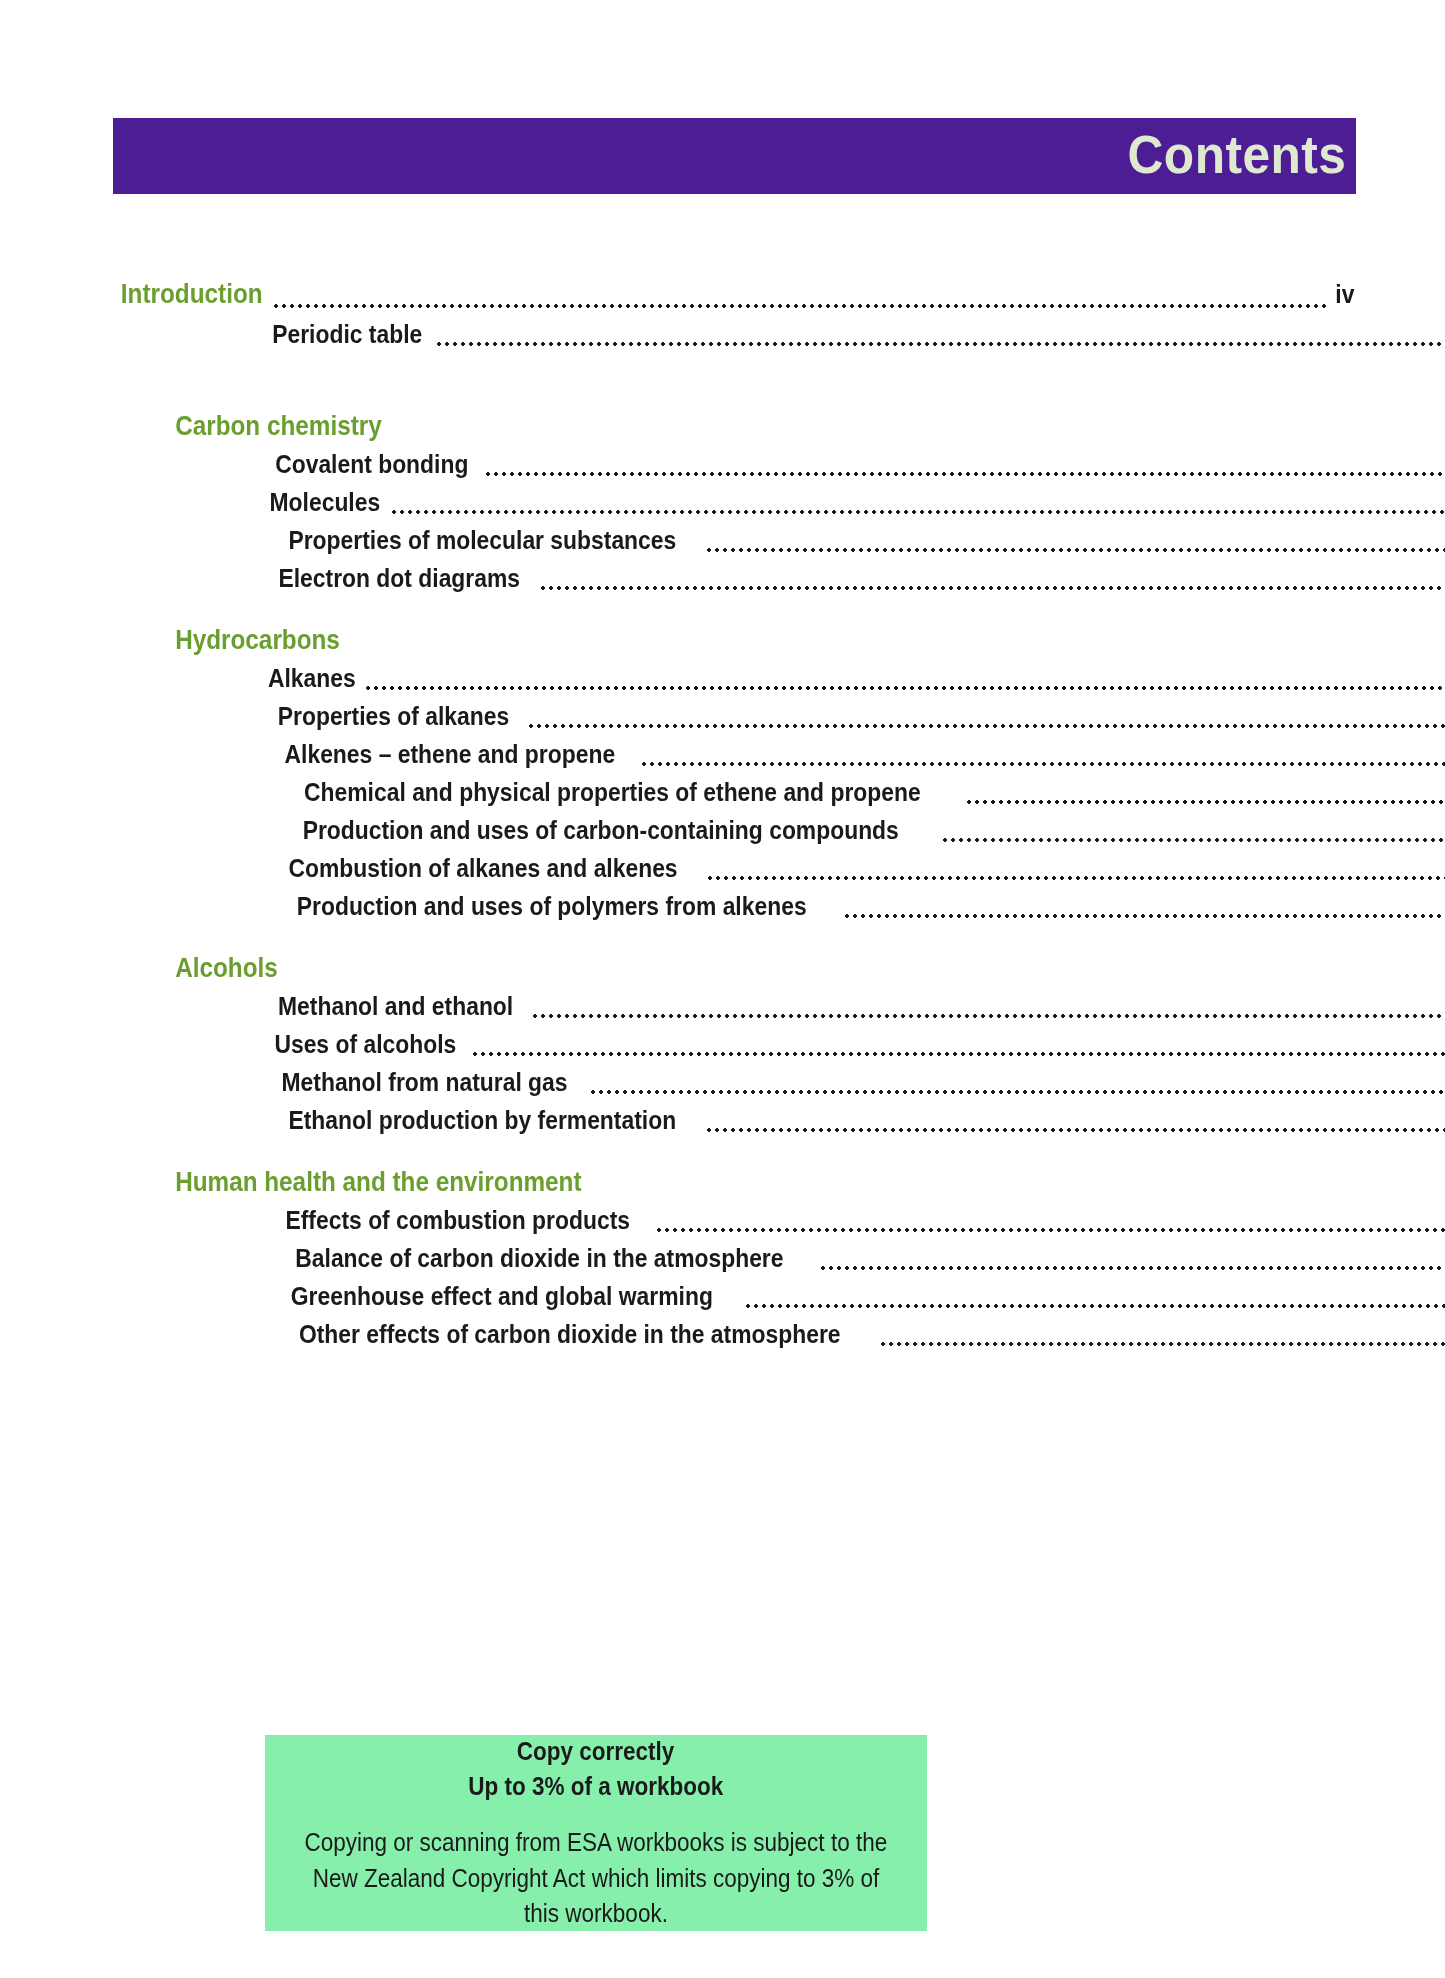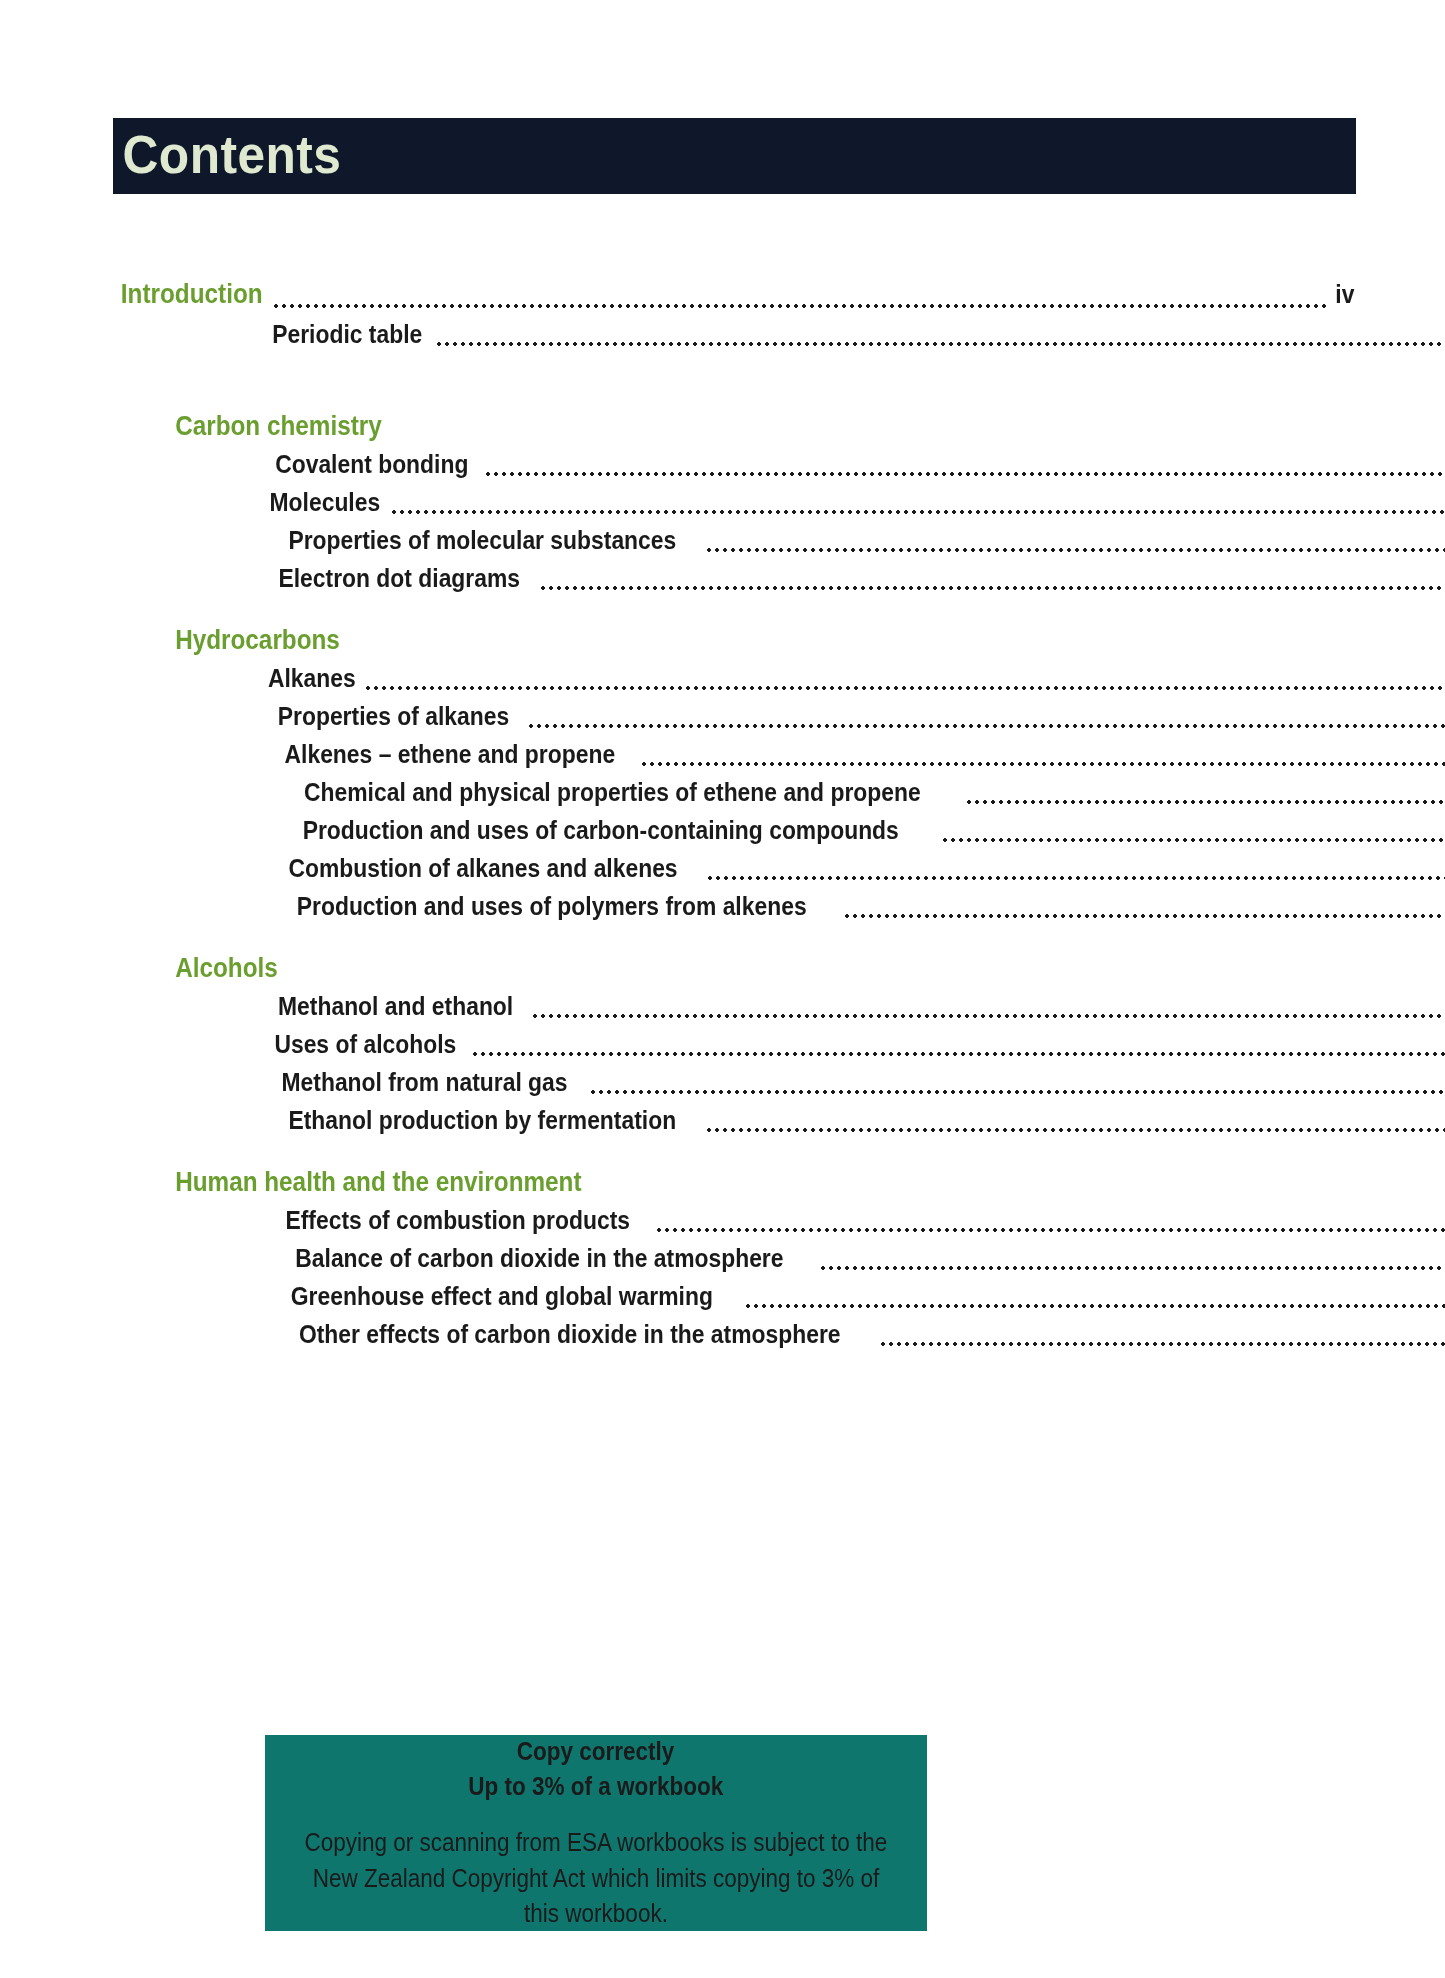--- a/index.html
+++ b/index.html
@@ -21,24 +21,24 @@
     background: #ffffff;
   }
 
   
   .banner {
     position: absolute;
     left: 113px;
     top: 118px;
     width: 1243px;
     height: 76px;
-    background: #0f172a;
+    background: #4c1d95;
     display: flex;
     align-items: center;
-    justify-content: flex-start;
+    justify-content: flex-end;
   }
   .banner-title {
     color: #DFE9CF;
     font-size: 54px;
     font-weight: 700;
     letter-spacing: 0.5px;
     transform: scaleX(0.92);
     transform-origin: center;
     line-height: 1;
     padding-bottom: 4px;
@@ -133,21 +133,21 @@
   .gap-md { height: 34px; }
   .gap-lg { height: 52px; }
 
   
   .notice {
     position: absolute;
     left: 265px;
     top: 1735px;
     width: 662px;
     height: 196px;
-    background: #0f766e;
+    background: #86efac;
     display: flex;
     flex-direction: column;
     align-items: center;
     justify-content: center;
     text-align: center;
     color: #1a1a1a;
   }
   .notice-strong {
     font-size: 25px;
     font-weight: 700;

